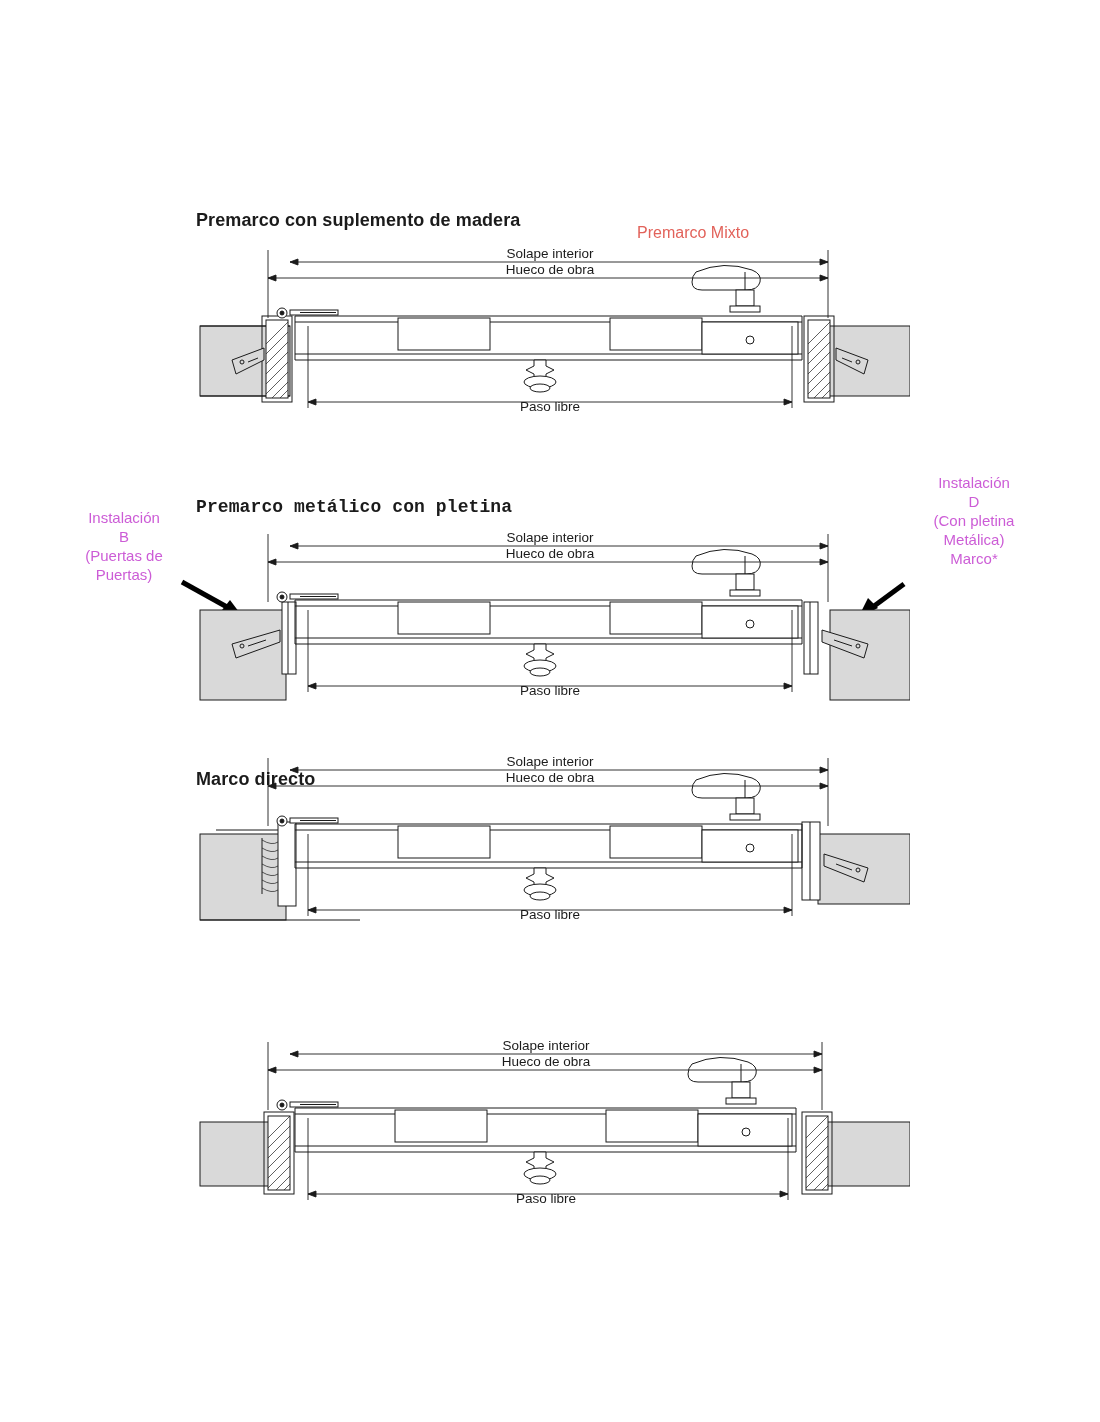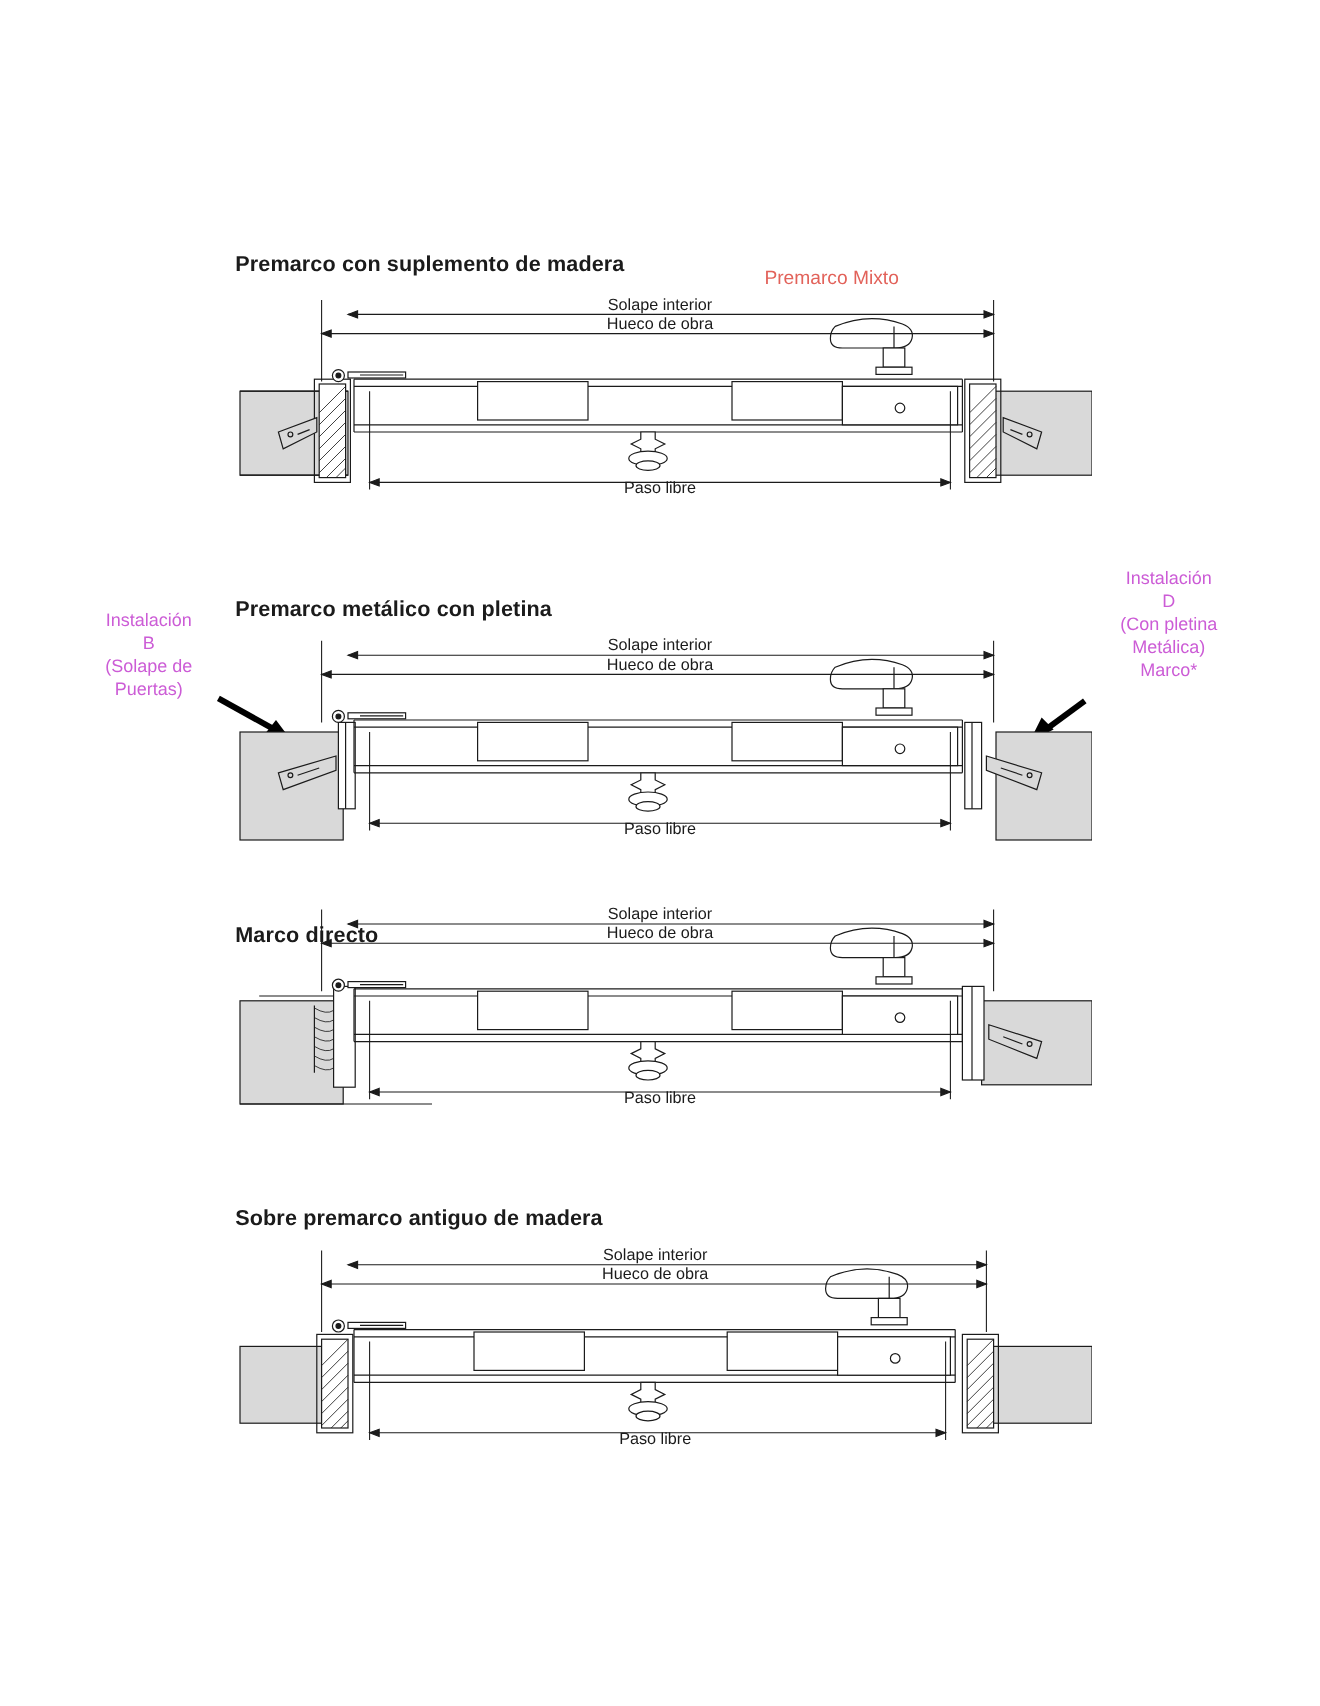--- a/index.html
+++ b/index.html
@@ -154,26 +154,26 @@
           <path d="M118 166 l8 -3 l0 6 Z" fill="#1b1b1b"></path>
           <path d="M602 166 l-8 -3 l0 6 Z" fill="#1b1b1b"></path>
         </g>
       </g>
       <text class="dim-label" x="360" y="22" text-anchor="middle">Solape interior</text>
       <text class="dim-label" x="360" y="38" text-anchor="middle">Hueco de obra</text>
       <text class="dim-label" x="360" y="175" text-anchor="middle">Paso libre</text>
     </svg>
   </div>
 
-  <div class="section-title" style="left:196px; top:497px;">Premarco metálico con pletina</div>
+  <div class="section-title" style="left:196px; top:497px;font-family:Liberation Mono, monospace;">Premarco metálico con pletina</div>
 
   <div class="callout-purple" style="left:58px; top:508px; width:132px;">
     <div>Instalación</div>
     <div>B</div>
-    <div>(Solape de</div>
+    <div>(Puertas de</div>
     <div>Puertas)</div>
   </div>
 
   <div class="callout-purple" style="left:900px; top:473px; width:148px;">
     <div>Instalación</div>
     <div>D</div>
     <div>(Con pletina</div>
     <div>Metálica)</div>
     <div>Marco*</div>
   </div>
@@ -329,21 +329,20 @@
           <path d="M118 166 l8 -3 l0 6 Z" fill="#1b1b1b"></path>
           <path d="M602 166 l-8 -3 l0 6 Z" fill="#1b1b1b"></path>
         </g>
       </g>
       <text class="dim-label" x="360" y="22" text-anchor="middle">Solape interior</text>
       <text class="dim-label" x="360" y="38" text-anchor="middle">Hueco de obra</text>
       <text class="dim-label" x="360" y="175" text-anchor="middle">Paso libre</text>
     </svg>
   </div>
 
-  <div class="section-title" style="left:196px; top:1005px;">Sobre premarco antiguo de madera</div>
 
   <div class="diagram" style="left:190px; top:1028px;">
     <svg width="720" height="190" viewBox="0 0 720 190" xmlns="http://www.w3.org/2000/svg">
       <g stroke="#1b1b1b" fill="none" stroke-width="1">
 
         <rect x="10" y="94" width="86" height="64" fill="#d9d9d9" stroke="#1b1b1b"></rect>
 
         <rect x="636" y="94" width="84" height="64" fill="#d9d9d9" stroke="#1b1b1b"></rect>
 
         <rect x="78" y="88" width="22" height="74" fill="#ffffff" stroke="#1b1b1b"></rect>

